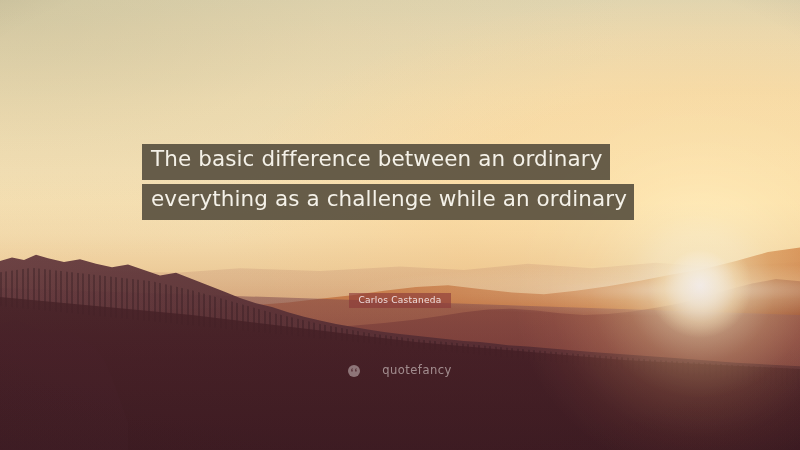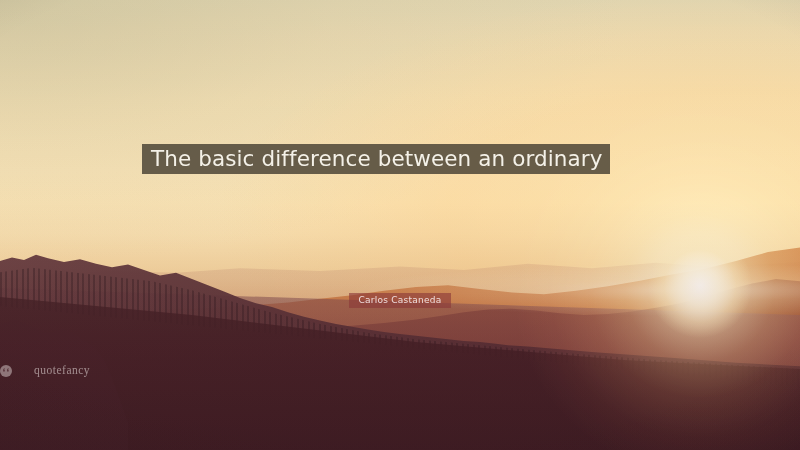--- a/index.html
+++ b/index.html
@@ -195,21 +195,21 @@
     left: 142px;
     top: 144px;
     width: 560px;
   }
   .quote-line {
     display: table;
     background: rgba(82,74,58,0.88);
     color: #f4f1e8;
     font-size: 21.5px;
     line-height: 30px;
-    height: 30px;
+    height: 36px;
     padding: 0 7px 0 9px;
     margin-bottom: 4px;
     white-space: nowrap;
     letter-spacing: 0.1px;
     font-weight: 400;
   }
 
   
   #attribution {
     position: absolute;
@@ -230,23 +230,23 @@
   }
 
   
   #watermark {
     position: absolute;
     left: 0;
     right: 0;
     top: 364px;
     display: flex;
     align-items: center;
+    justify-content: center;
     gap: 22px;
     opacity: 0.55;
-    font-family: Liberation Serif, serif;
   }
   #watermark-badge {
     width: 12px;
     height: 12px;
     border-radius: 50%;
     background: rgba(236,228,226,0.80);
     display: flex;
     align-items: center;
     justify-content: center;
     flex: none;
@@ -277,20 +277,21 @@
   <div class="layer" id="foreground-dark"></div>
   <div class="layer" id="foreground-spur"></div>
   <div class="layer" id="sun-bloom"></div>
   <div class="layer" id="sun-streak"></div>
   <div class="layer" id="sun-core"></div>
   <div class="layer" id="grade-warm"></div>
   <div class="layer" id="vignette"></div>
 
   <div id="quote-block">
     <div class="quote-line">The basic difference between an ordinary</div>
+    <div class="quote-line">everything as a challenge while an ordinary</div>
   </div>
 
   <div id="attribution">
     <span id="attribution-band">Carlos Castaneda</span>
   </div>
 
   <div id="watermark">
     <span id="watermark-badge">
       <svg width="9" height="9" viewBox="0 0 9 9" aria-hidden="true">
         <path d="M1.1 5.6V4.2c0-1.0 0.5-1.7 1.5-2.0l0.3 0.7c-0.5 0.2-0.8 0.5-0.8 0.9h0.7v1.8H1.1z

